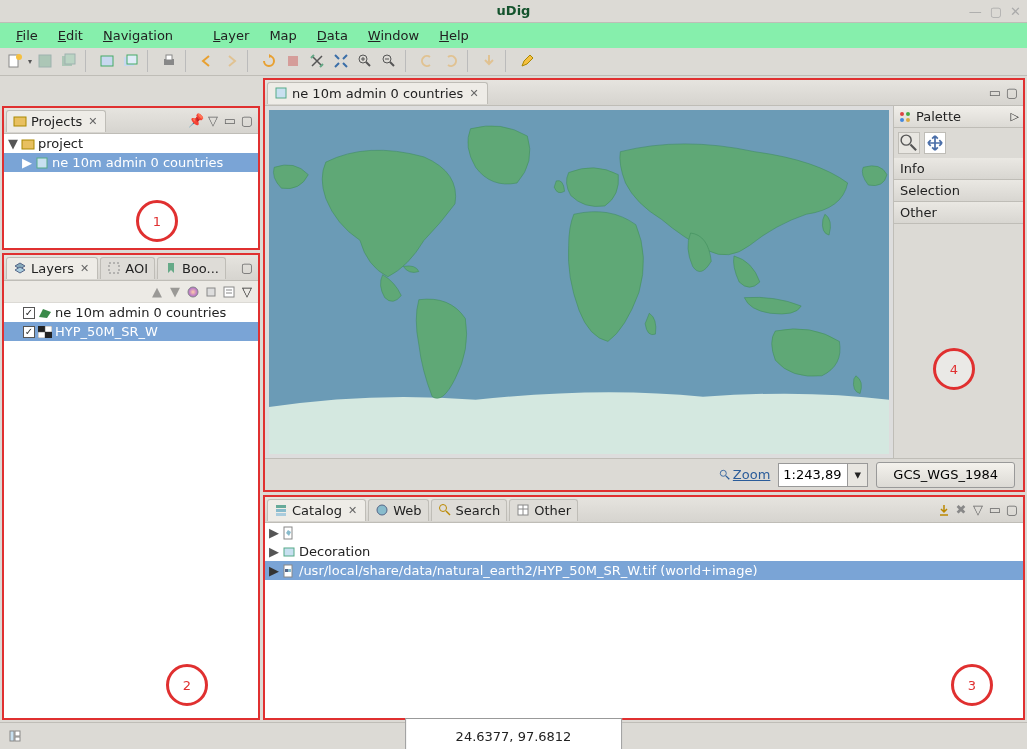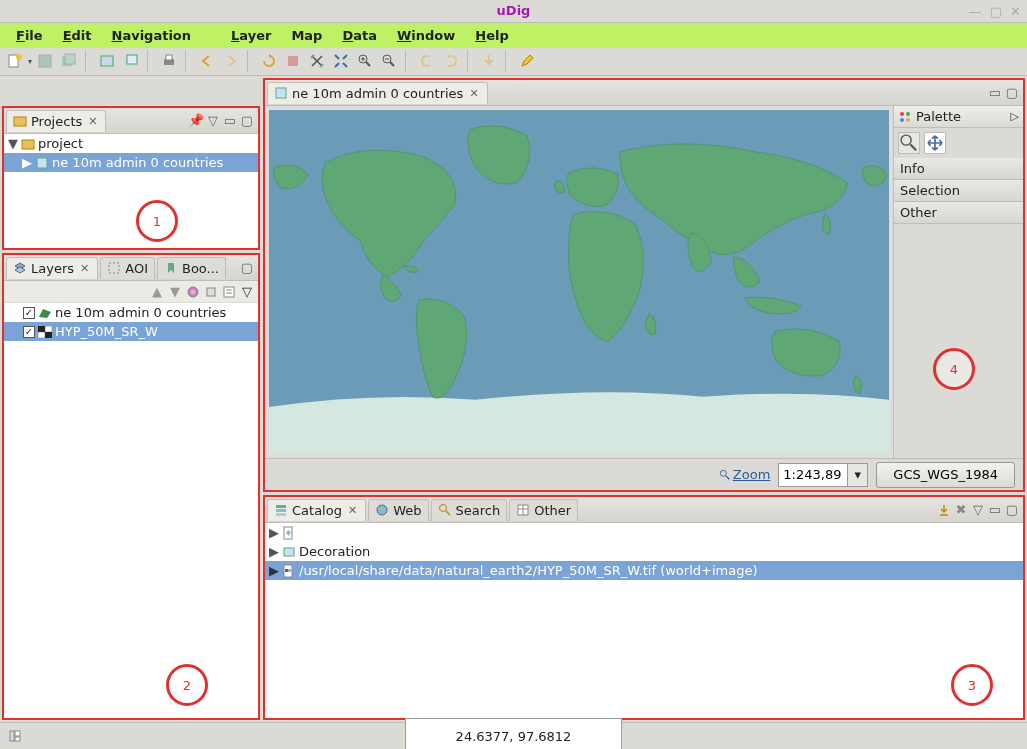--- a/index.html
+++ b/index.html
@@ -1,21 +1,21 @@
 <!DOCTYPE html>
 <html><head>
 <meta charset="utf-8">
 <style>
   * { box-sizing: border-box; margin: 0; padding: 0; font-family: "DejaVu Sans", "Liberation Sans", sans-serif; font-size: 13px; }
   body { background: #dcdad5; width: 1027px; height: 749px; overflow: hidden; color: #222; }
   .window { width: 100%; height: 100%; display: flex; flex-direction: column; }
   .titlebar { height: 24px; background: #dcdad5; display: flex; align-items: center; justify-content: center; position: relative; border-bottom: 1px solid #bfbdb7; }
-  .titlebar-text { color: #a21caf; font-weight: bold; }
+  .titlebar-text { color: #14532d; font-weight: bold; }
   .win-controls { position: absolute; right: 6px; top: 4px; display: flex; gap: 8px; color: #aaa; }
-  .menubar { height: 26px; background: #bef264; display: flex; align-items: center; padding: 0 8px; gap: 4px; font-weight: bold; }
+  .menubar { height: 26px; background: #86efac; display: flex; align-items: center; padding: 0 8px; gap: 4px; }
   .menu-item { padding: 3px 8px; cursor: default; }
   .menu-item .u { text-decoration: underline; }
   .toolbar { height: 30px; background: #dcdad5; display: flex; align-items: center; padding: 0 4px; gap: 2px; border-bottom: 1px solid #bfbdb7; }
   .tb { width: 22px; height: 22px; display: flex; align-items: center; justify-content: center; cursor: default; }
   .tb svg { width: 16px; height: 16px; }
   .tsep { width: 6px; height: 22px; border-left: 1px solid #bbb; margin: 0 3px; }
   .workspace { flex: 1; display: flex; padding: 2px; gap: 3px; }
   .leftcol { width: 258px; display: flex; flex-direction: column; gap: 3px; }
   .panel { background: #eceae5; border: 2.5px solid #e03030; display: flex; flex-direction: column; position: relative; }
   .view-tabs { height: 26px; background: linear-gradient(to bottom,#e6e4df,#d6d4cf); display: flex; align-items: center; border-bottom: 1px solid #bfbdb7; position: relative; }

